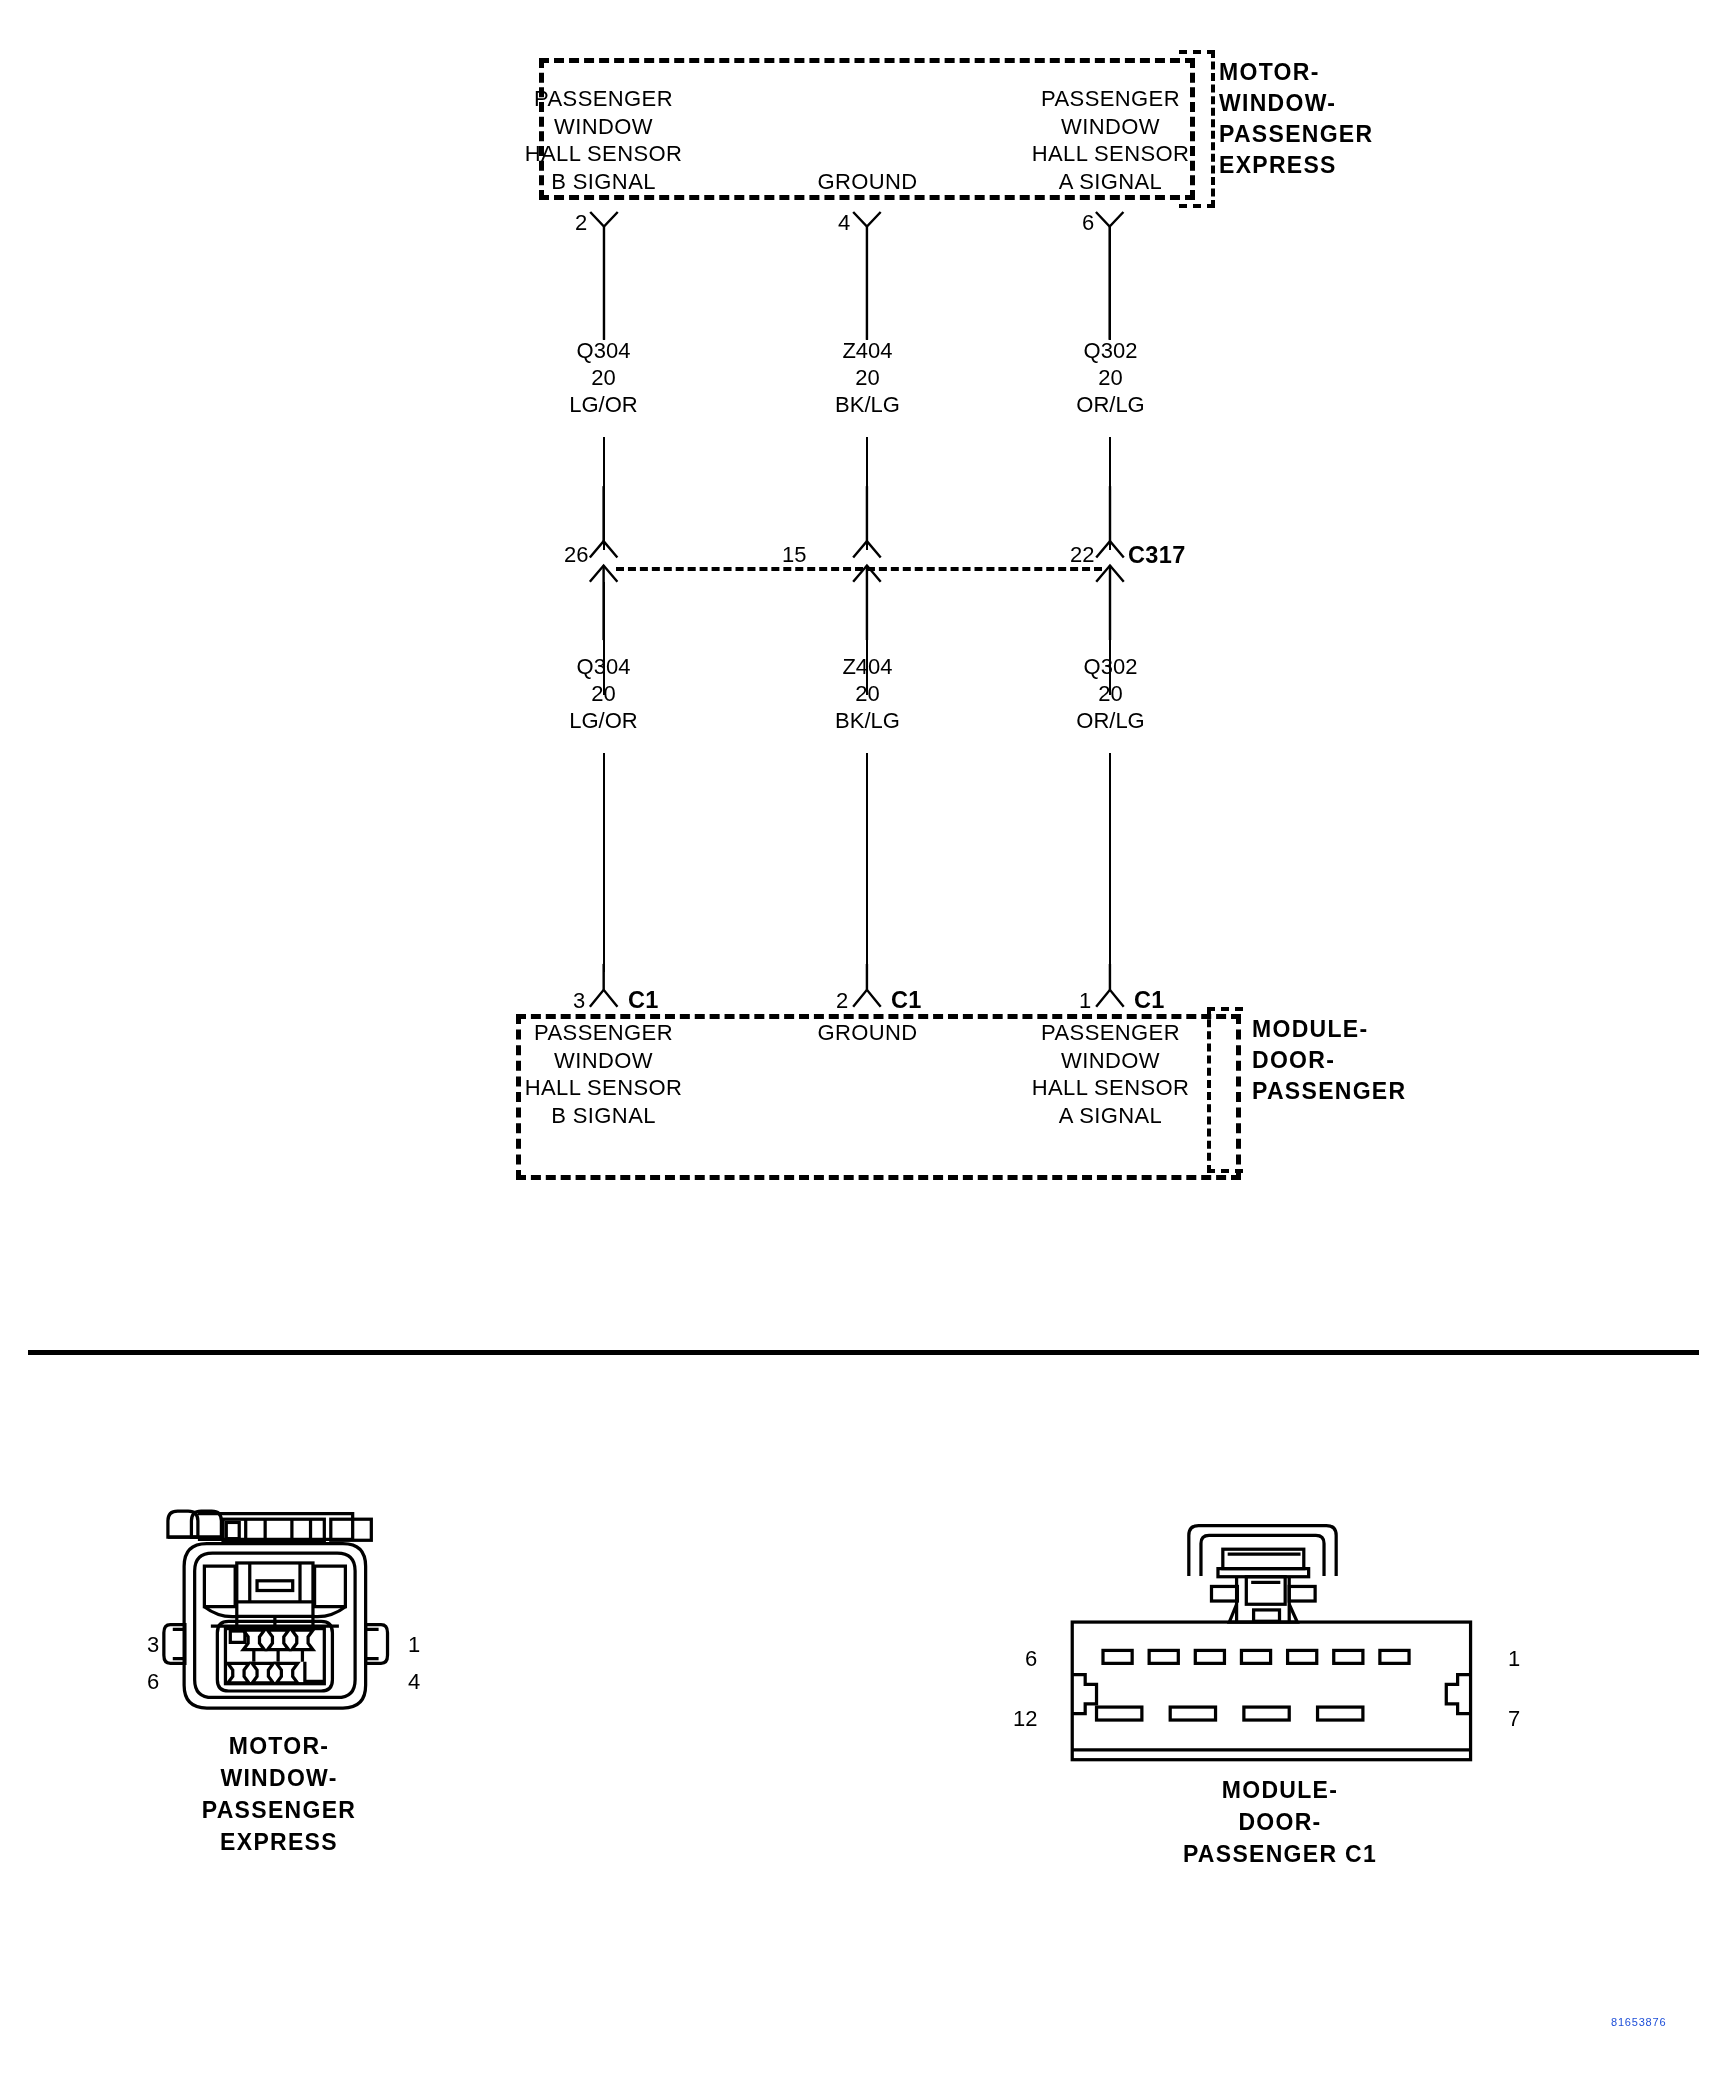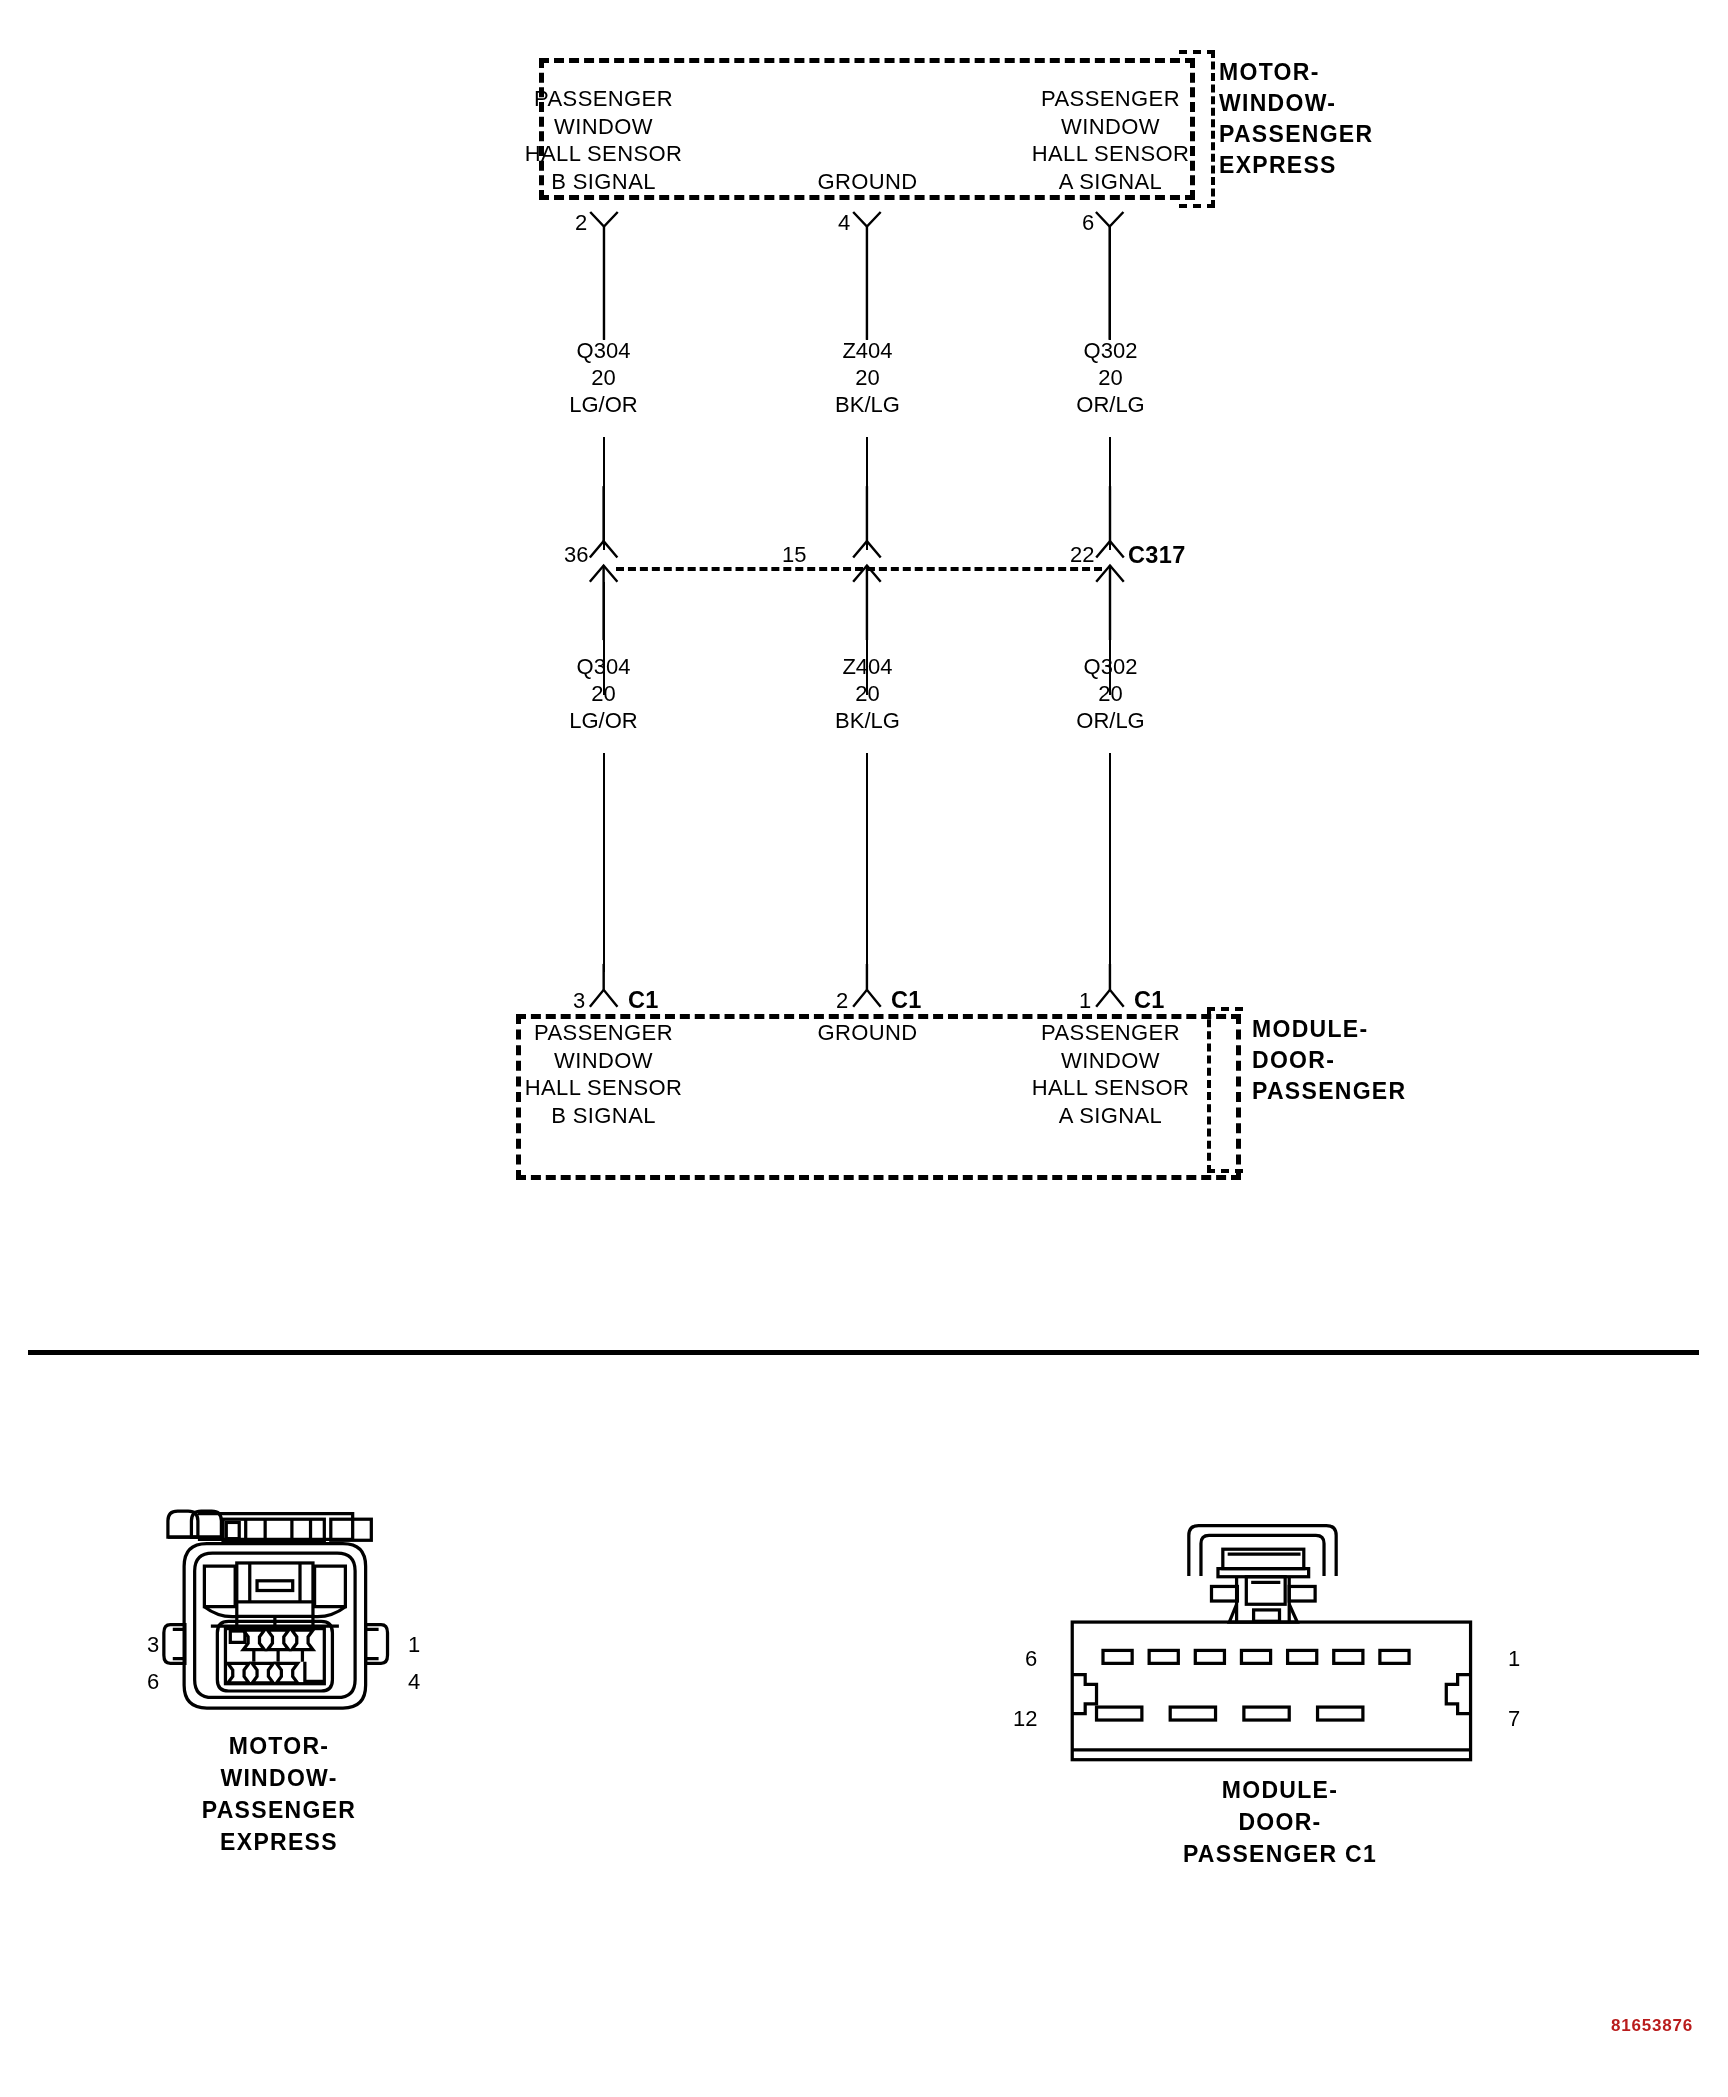--- a/index.html
+++ b/index.html
@@ -84,24 +84,24 @@
     font-size: 23px;
     line-height: 32px;
     letter-spacing: 1.3px;
     text-align: center;
     color: #000;
     white-space: pre;
   }
   .partnum {
     position: absolute;
     font-family: "Liberation Sans", sans-serif;
-    font-weight: bold;
-    font-size: 17px;
+    font-weight: normal;
+    font-size: 11px;
     letter-spacing: 0.8px;
-    color: #b91c1c;
+    color: #1d4ed8;
   }
 
   
   .wire {
     position: absolute;
     width: 2.4px;
     background: #000;
   }
   
   .name-bracket {
@@ -194,21 +194,21 @@
     <line x1="1070" y1="668" x2="1070" y2="600" stroke="#000" stroke-width="3"></line>
     <path d="M 1053 718 L 1070 698 L 1087 718" fill="none" stroke="#000" stroke-width="3"></path>
     <line x1="1070" y1="698" x2="1070" y2="790" stroke="#000" stroke-width="3"></line>
 
     <path d="M 1353 688 L 1370 668 L 1387 688" fill="none" stroke="#000" stroke-width="3"></path>
     <line x1="1370" y1="668" x2="1370" y2="600" stroke="#000" stroke-width="3"></line>
     <path d="M 1353 718 L 1370 698 L 1387 718" fill="none" stroke="#000" stroke-width="3"></path>
     <line x1="1370" y1="698" x2="1370" y2="790" stroke="#000" stroke-width="3"></line>
   </svg>
 
-  <div class="pin-num" style="left:564px; top:544px;">36</div>
+  <div class="pin-num" style="left:564px; top:544px;">26</div>
   <div class="pin-num" style="left:782px; top:544px;">15</div>
   <div class="pin-num" style="left:1070px; top:544px;">22</div>
 
   <div class="conn-id" style="left:1128px; top:544px;">C317</div>
 
   <div class="wire" style="left:603px; top:582px; height:113px;"></div>
   <div class="wire" style="left:866px; top:582px; height:113px;"></div>
   <div class="wire" style="left:1109px; top:582px; height:113px;"></div>
 
   <div class="wire-label" style="left:502px; top:653px; width:203px;"><span>Q304</span><br><span>20</span><br><span>LG/OR</span></div>

